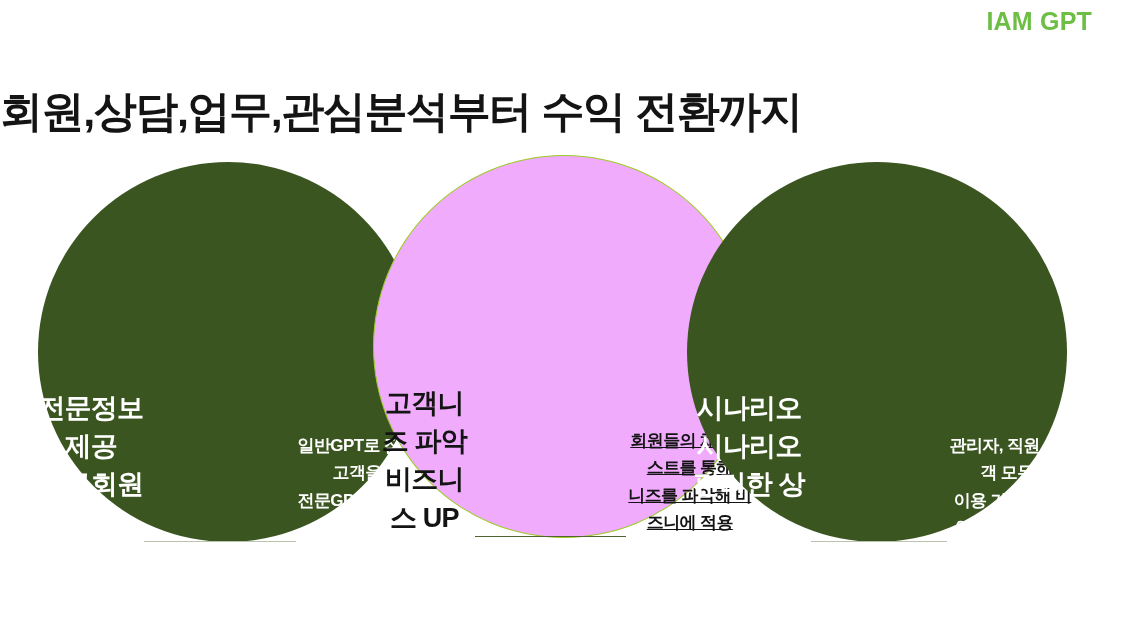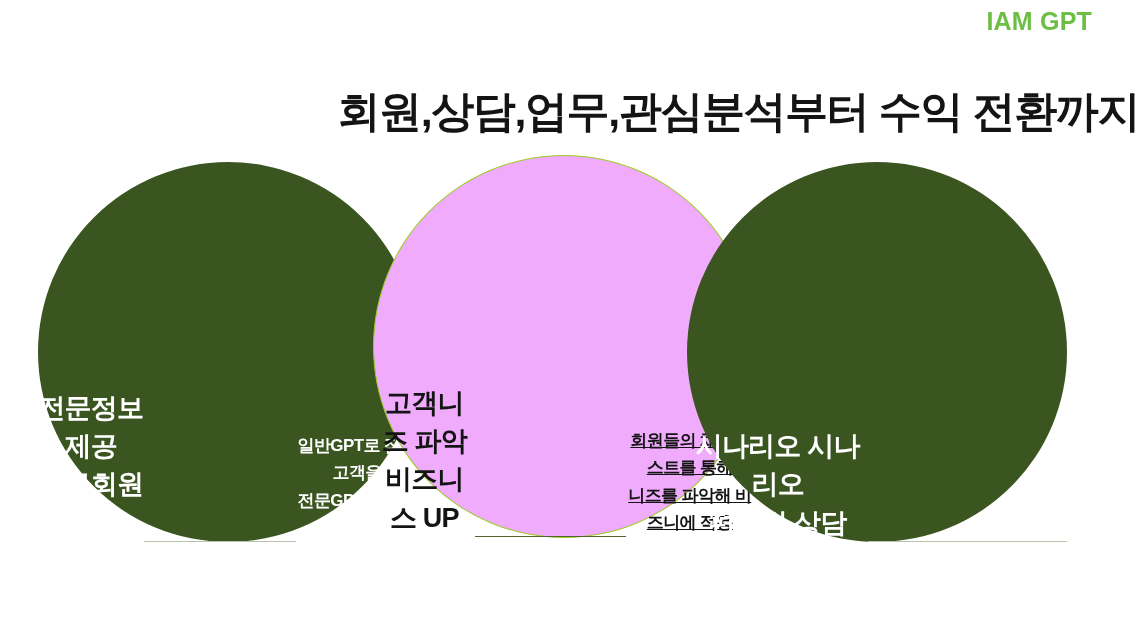--- a/index.html
+++ b/index.html
@@ -35,21 +35,21 @@
     line-height: 1.1;
     white-space: nowrap;
   }
 
   
   .headline {
     position: absolute;
     top: 57px;
     left: 0;
     width: 1139px;
-    text-align: right;
+    text-align: left;
     font-size: 43px;
     font-weight: bold;
     color: #141414;
     letter-spacing: -1.4px;
     line-height: 1.18;
     white-space: nowrap;
   }
 
   
   .circles {
@@ -173,16 +173,18 @@
 비즈니스 UP</div>
       <div class="pillar-divider"></div>
       <div class="pillar-body">회원들의 채팅리스트를 통해
 니즈를 파악해 비즈니에 적용</div>
     </div>
 
     <div class="pillar pillar--right">
       <div class="pillar-title">시나리오 시나리오
 편리한 상담</div>
       <div class="pillar-divider"></div>
+      <div class="pillar-body">관리자, 직원, 고객 모두
+이용 가능한 기업전용 챗GPT</div>
     </div>
 
   </div>
 </div>
 
 </body></html>

